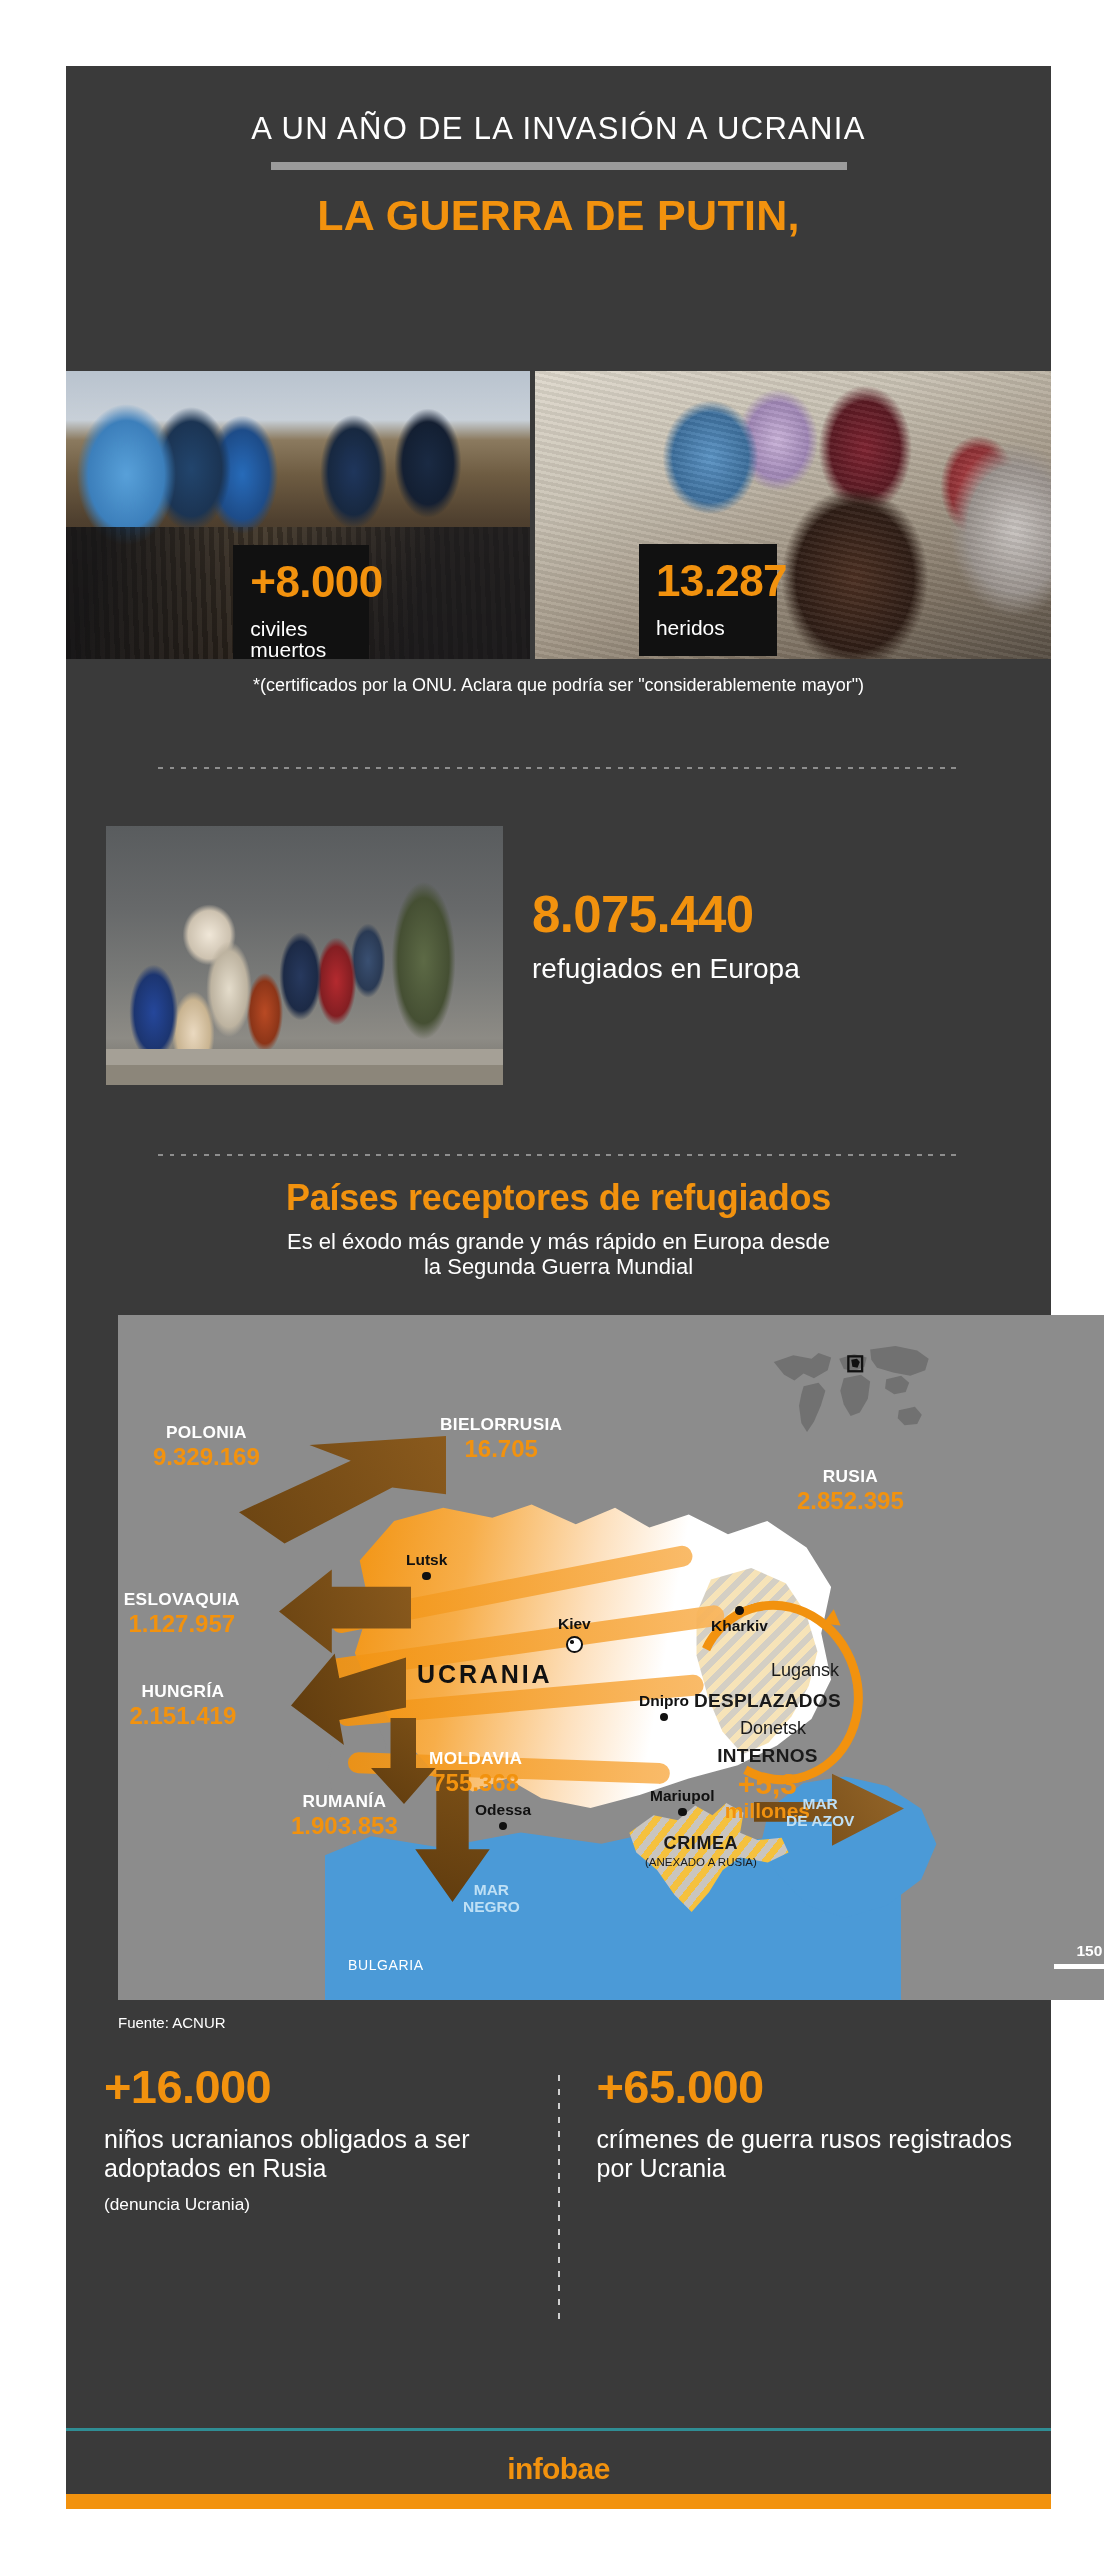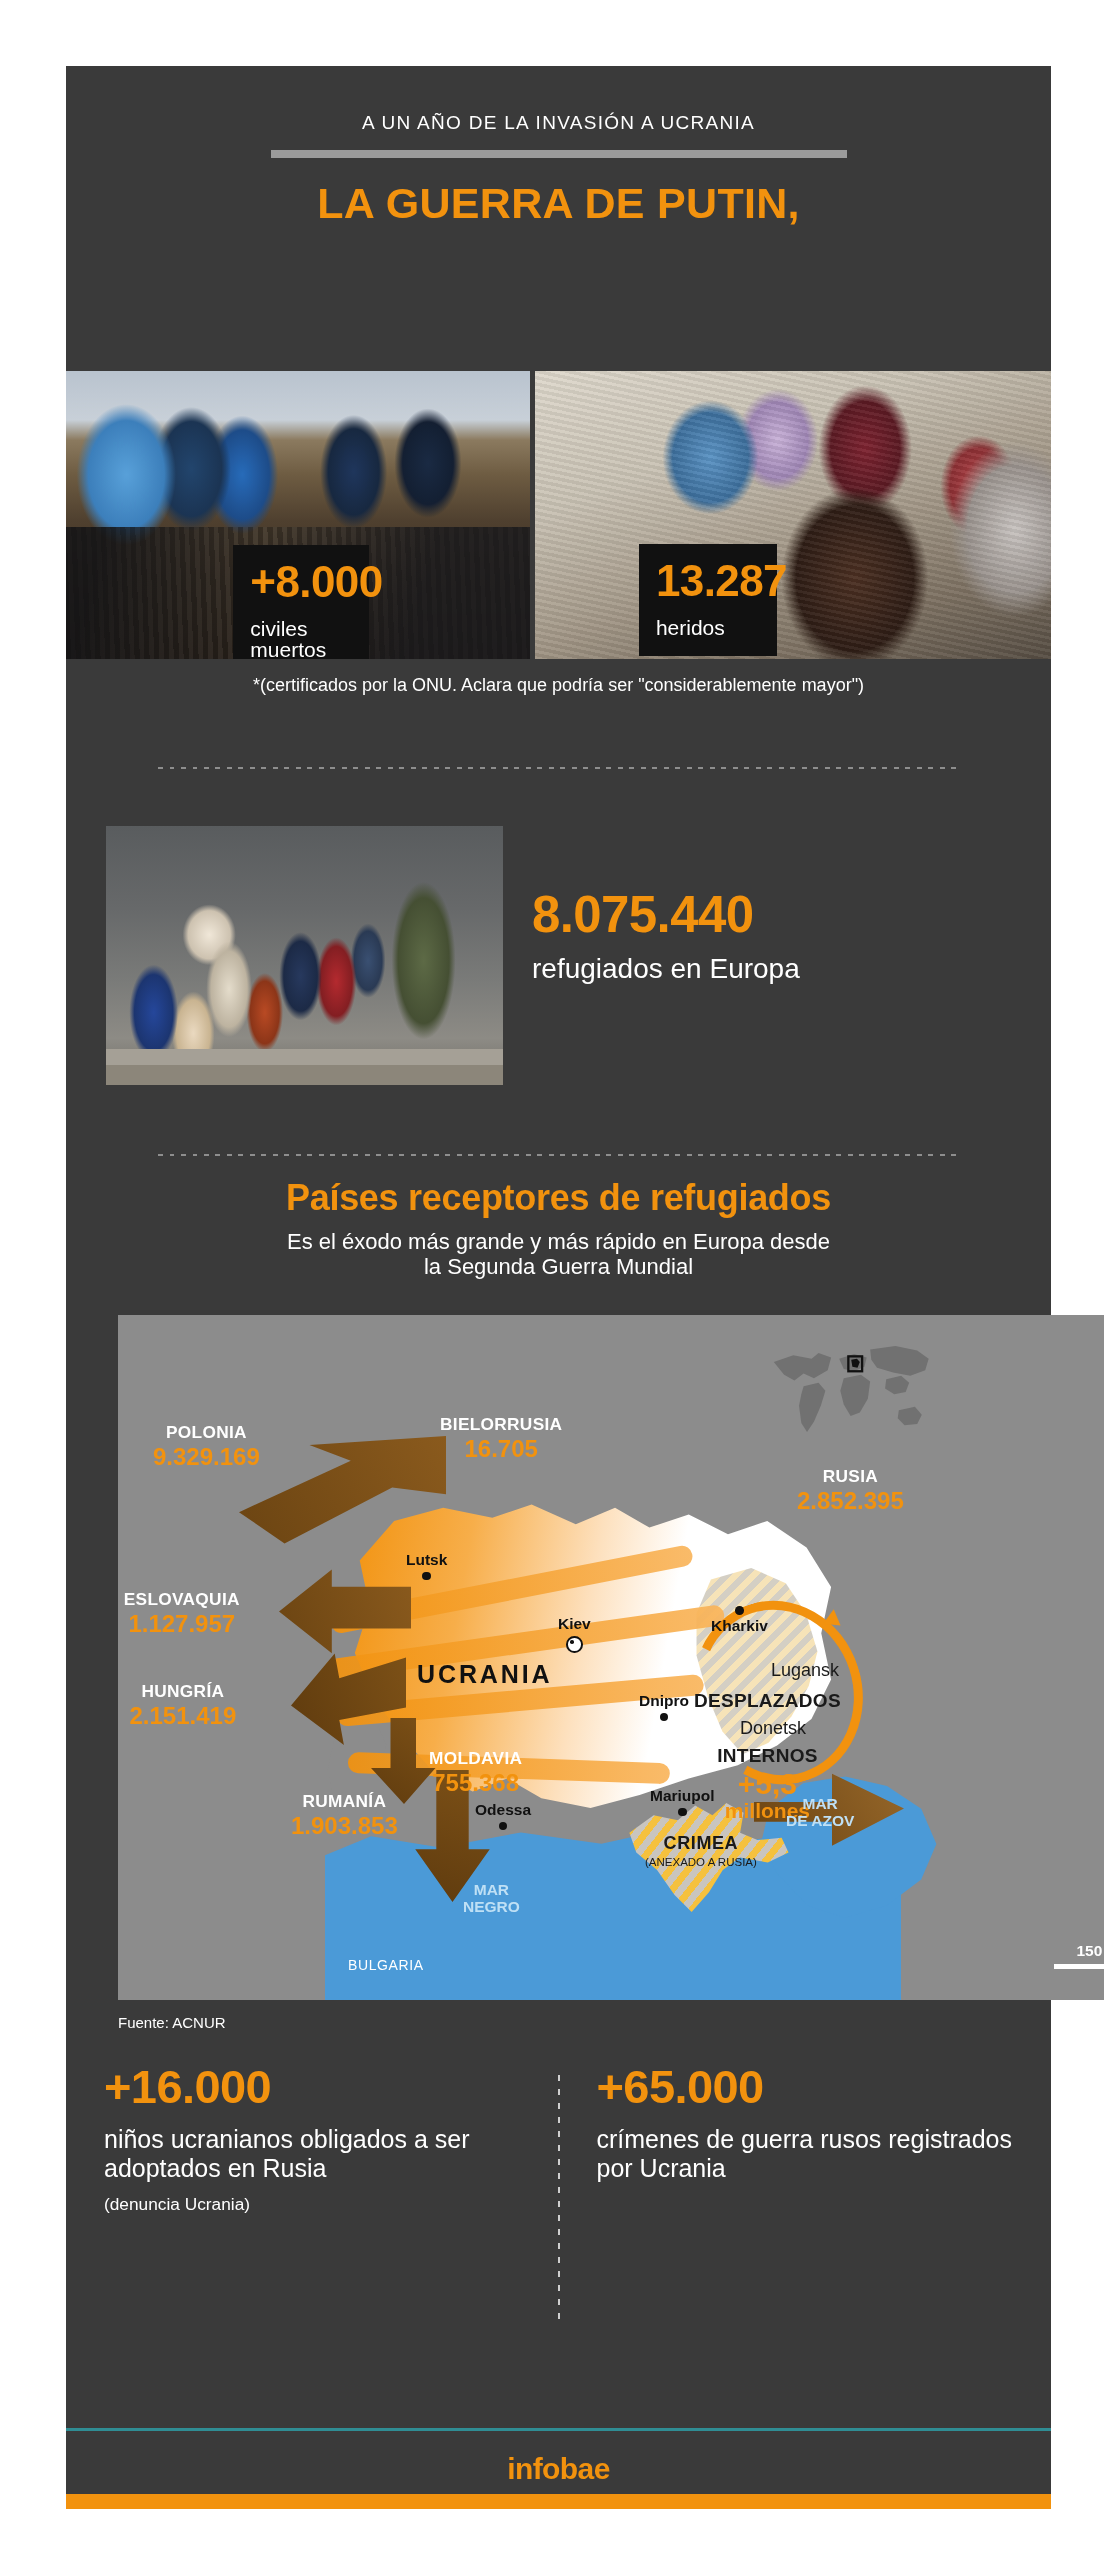--- a/index.html
+++ b/index.html
@@ -5,21 +5,21 @@
 <style>
   html,body{margin:0;padding:0;background:#ffffff;}
   body{font-family:"Liberation Sans", sans-serif;-webkit-font-smoothing:antialiased;}
 
   .page{position:relative;width:1105px;height:2576px;background:#ffffff;overflow:hidden;}
 
   .panel{position:absolute;left:66px;top:66px;width:985px;height:2443px;background:#3a3a3a;}
 
   
   .header{padding-top:47px;text-align:center;}
-  .kicker{color:#ffffff;font-size:19px;letter-spacing:1.3px;font-weight:400;
+  .kicker{color:#ffffff;font-size:31px;letter-spacing:1.3px;font-weight:400;
           text-transform:uppercase;line-height:1;white-space:nowrap;}
   .rule{width:576px;height:7.5px;background:#9b9b9b;margin:18px auto 0;}
   .headline{color:#f2920e;font-weight:bold;font-size:43px;line-height:0.93;
             letter-spacing:0.3px;text-transform:uppercase;margin-top:25px;}
   .headline .l2{display:block;}
 
   
   .photos{position:absolute;left:0;top:305px;width:985px;height:288px;display:flex;gap:4.6px;}
   .photo{position:relative;overflow:hidden;}
   .photo.left{width:464px;}

